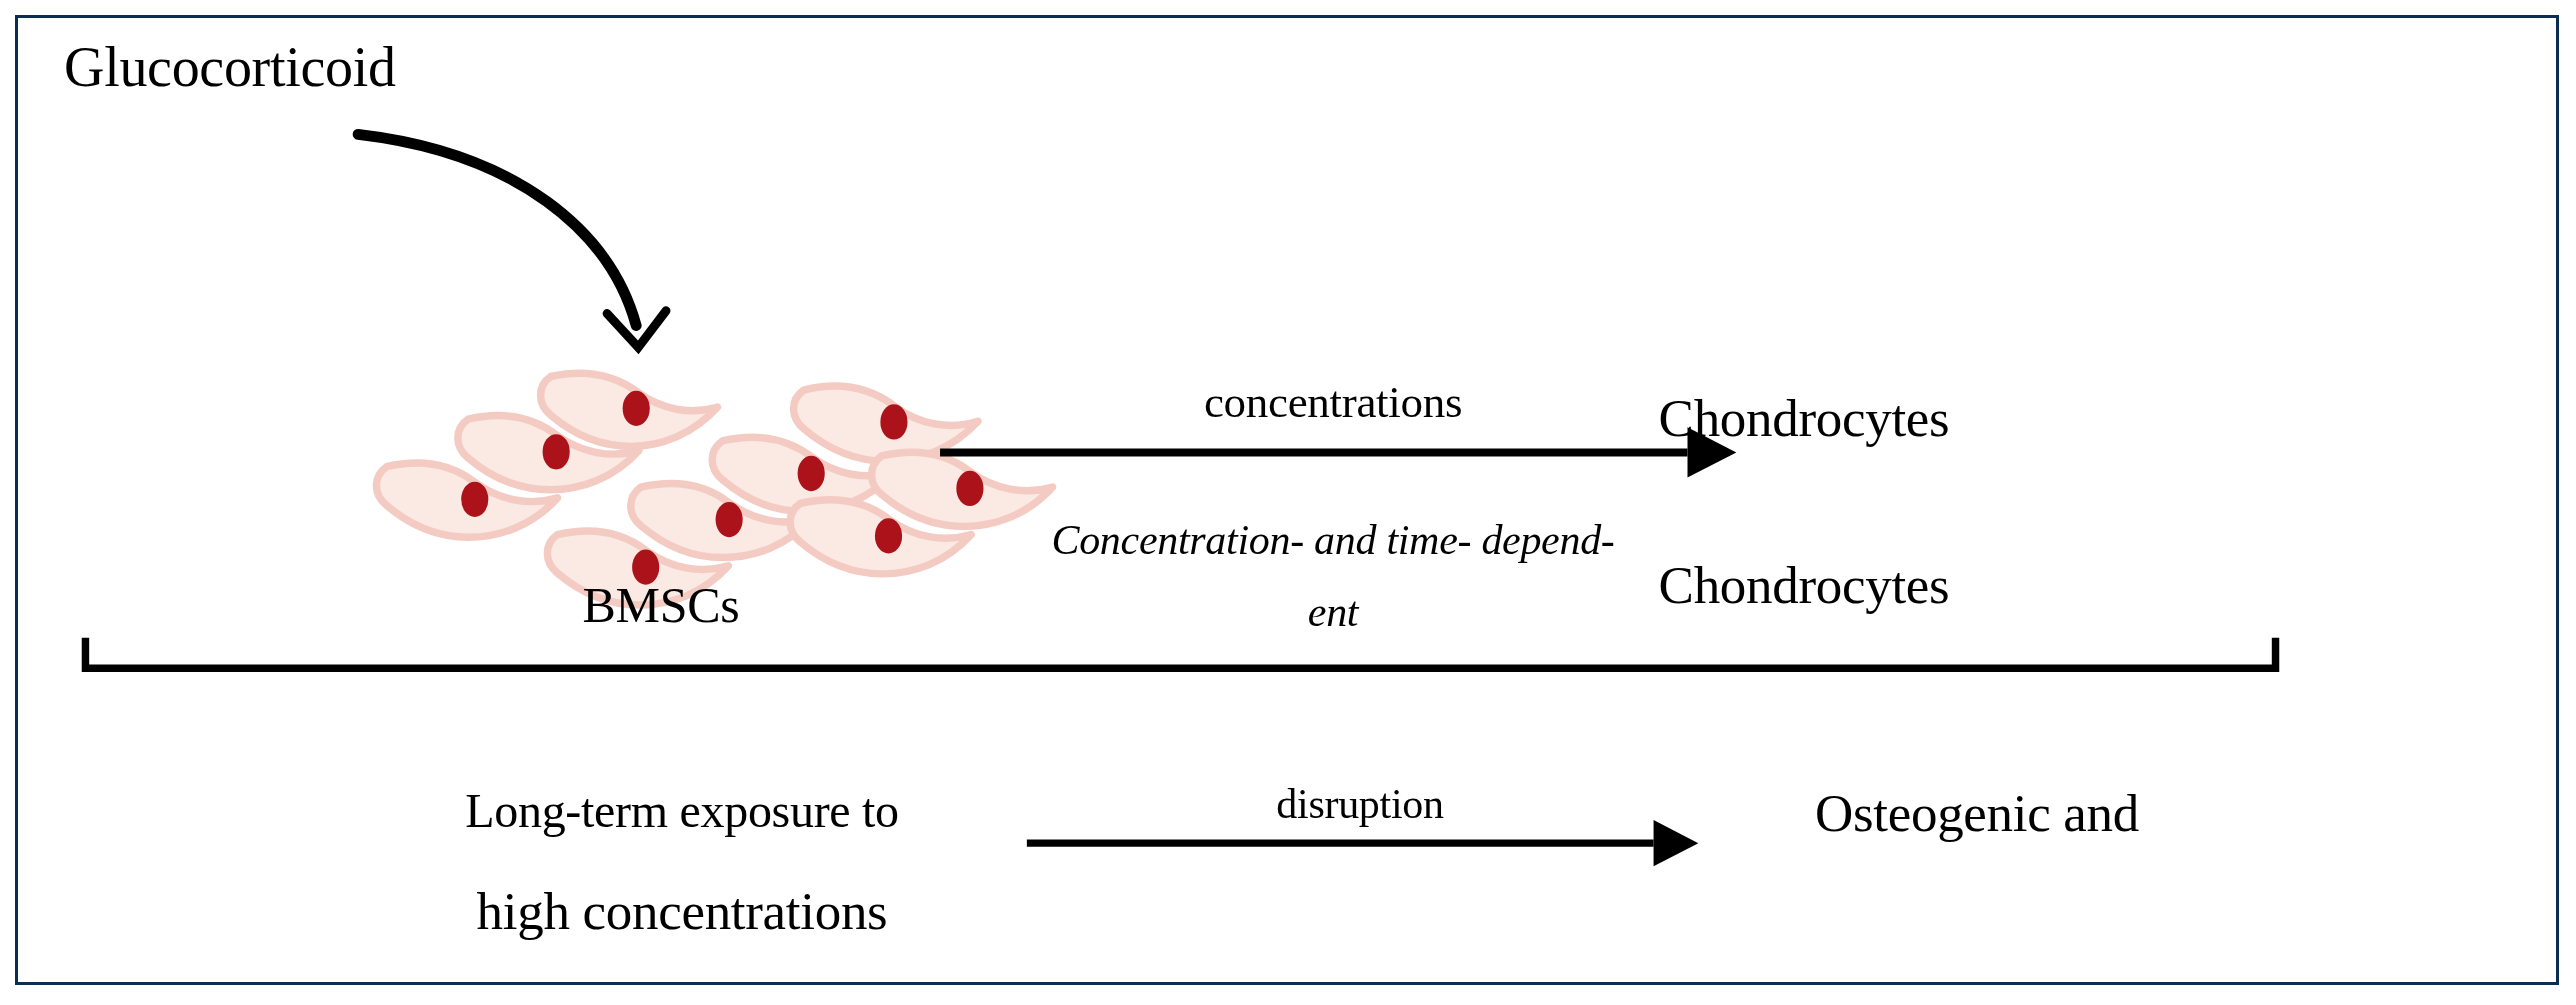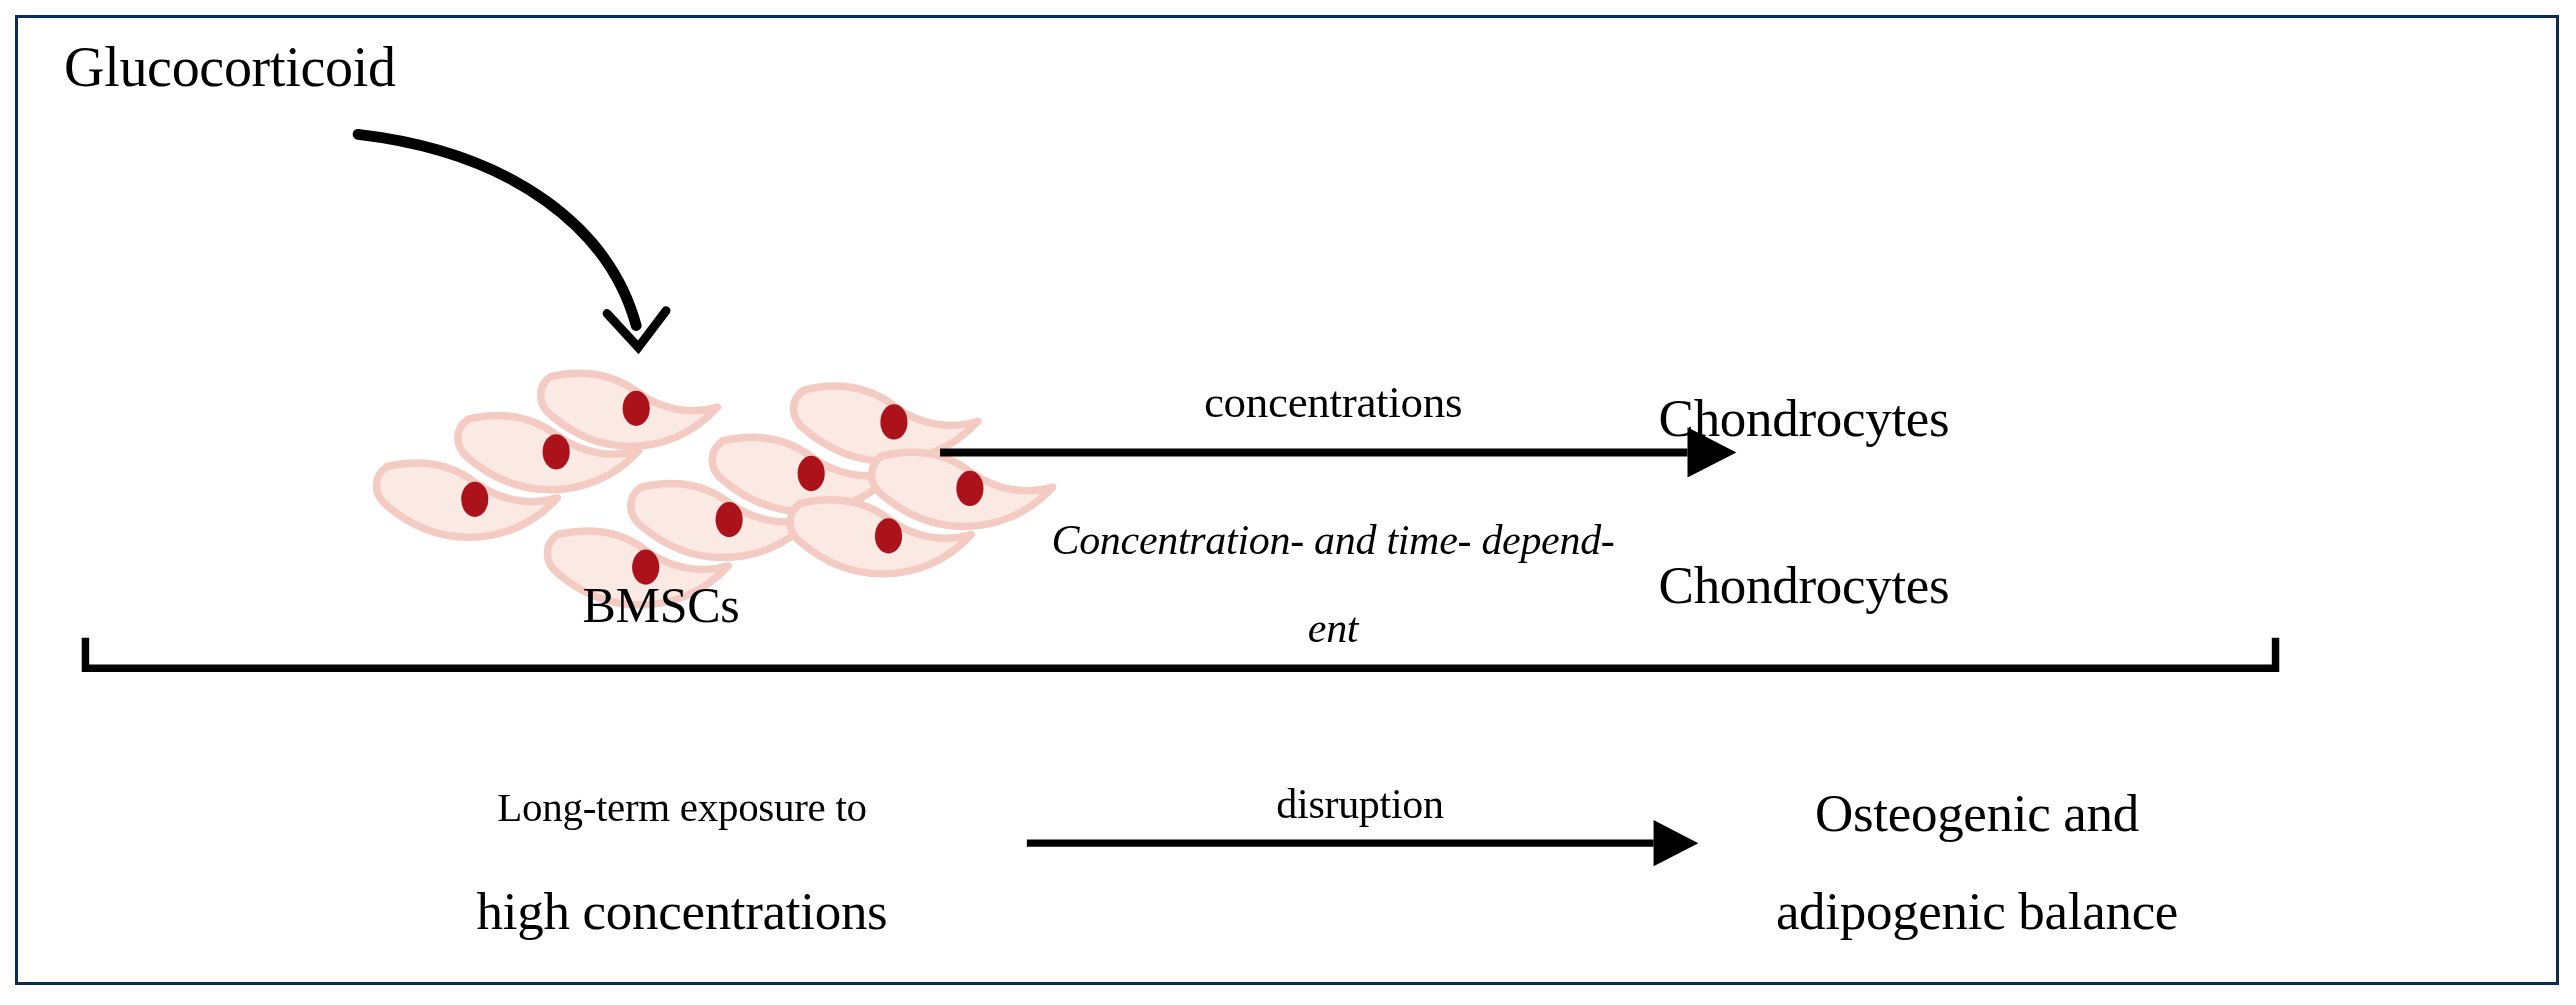--- a/index.html
+++ b/index.html
@@ -51,21 +51,21 @@
     font-size: 45px;
   }
   #label-conc-time {
     left: 1333px;
     top: 519px;
     font-size: 42px;
     font-style: italic;
   }
   #label-ent {
     left: 1333px;
-    top: 607px;
+    top: 591px;
     font-size: 42px;
     font-style: italic;
   }
   #label-osteoblasts {
     left: 1804px;
     top: 392px;
     font-size: 53px;
   }
   #label-chondrocytes {
     left: 1804px;
@@ -75,21 +75,21 @@
   }
   #label-disruption {
     left: 1360px;
     top: 783px;
     font-size: 42px;
     text-align: right;
   }
   #label-longterm-1 {
     left: 682px;
     top: 787px;
-    font-size: 41px;
+    font-size: 48px;
   }
   #label-longterm-2 {
     left: 682px;
     top: 885px;
     font-size: 53px;
   }
   #label-osteogenic-1 {
     left: 1977px;
     top: 787px;
     font-size: 53px;
@@ -209,15 +209,14 @@
   <div class="txt center" id="label-chondrocytes">Chondrocytes</div>
 
   <div class="txt center" id="label-disruption">disruption</div>
 
   <div class="txt center" id="label-longterm-1">Long-term exposure to</div>
 
   <div class="txt center" id="label-longterm-2">high concentrations</div>
 
   <div class="txt center" id="label-osteogenic-1">Osteogenic and</div>
 
-  <div class="txt center" id="label-osteogenic-2">adipogenic balance</div>
 </div>
 
 
 </body></html>

